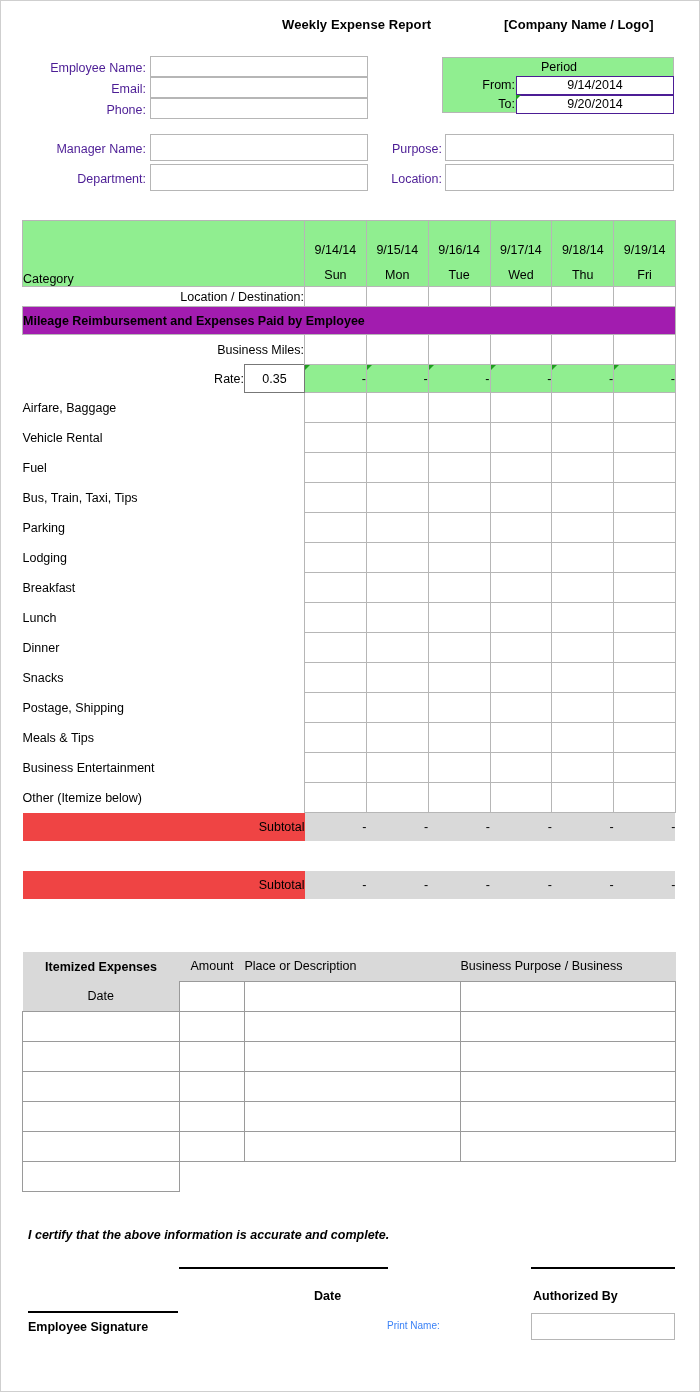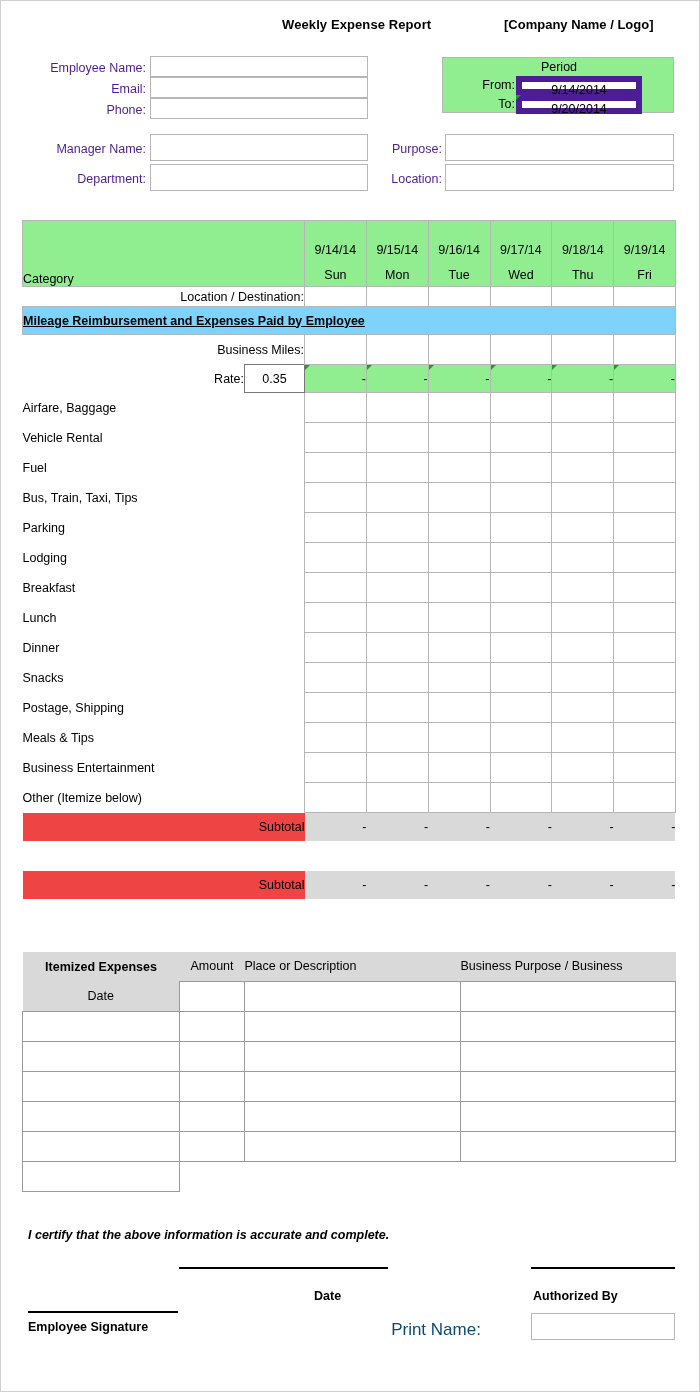--- a/index.html
+++ b/index.html
@@ -52,22 +52,22 @@
   .period-title {
     position: absolute; left: 0; top: 1px; width: 232px;
     text-align: center; font-size: 12.5px; color: #000;
     line-height: 17px;
   }
   .period-lbl {
     position: absolute; width: 72px; text-align: right;
     font-size: 12.5px; color: #000; line-height: 19px;
   }
   .period-val {
-    position: absolute; left: 73px; width: 126px; height: 19px;
-    background: #ffffff; border: 6px solid #4c1d95;
+    position: absolute; left: 73px; width: 158px; height: 19px;
+    background: #ffffff; border: 1px solid #4c1d95;
     font-size: 12.5px; color: #000; text-align: center; line-height: 17px;
   }
 
   
   .cmt {
     position: absolute;
     width: 0; height: 0;
     border-top: 5px solid #1f9e1f;
     border-right: 5px solid transparent;
     pointer-events: none;
@@ -93,24 +93,23 @@
   .hdr-day .d2 { display: block; padding-top: 11px; padding-bottom: 4px; }
 
   .rowlabel {
     text-align: right; padding-right: 6px; background: #fff;
     border: none;
   }
   .cell { border: 1px solid #b6b6b6; background: #ffffff; }
 
   tr.r-loc td { height: 20px; }
   .band {
-    background: #7dd3fc; font-weight: bold; font-size: 12.5px;
+    background: #a21caf; font-weight: bold; font-size: 12.5px;
     padding-left: 6px; height: 28px;
     border: 1px solid #b6b6b6;
-    text-decoration: underline;
   }
   tr.r-miles td { height: 30px; }
   tr.r-rate td { height: 28px; }
   .rate-val {
     border: 1px solid #777; background: #ffffff;
     text-align: center;
   }
   .rate-calc {
     background: #90ee90; text-align: right; padding-right: 8px;
     position: relative; border: 1px solid #b6b6b6;
@@ -159,21 +158,21 @@
   .certify {
     position: absolute; left: 27px; top: 1227px;
     font-size: 12.5px; font-weight: bold; font-style: italic; color: #000;
   }
   .sigline { position: absolute; background: #000; height: 2px; }
   .sigtext {
     position: absolute; font-size: 12.5px; font-weight: bold; color: #000;
     white-space: nowrap;
   }
   .printname-lbl {
-    position: absolute; font-size: 17px; color: #0c4a6e; text-align: center;
+    position: absolute; font-size: 10px; color: #3b82f6; text-align: left;
   }
   .printname-box {
     position: absolute; border: 1px solid #b6b6b6; background: #ffffff;
   }
 </style>
 </head>
 <body>
 
 <div id="page">
 

